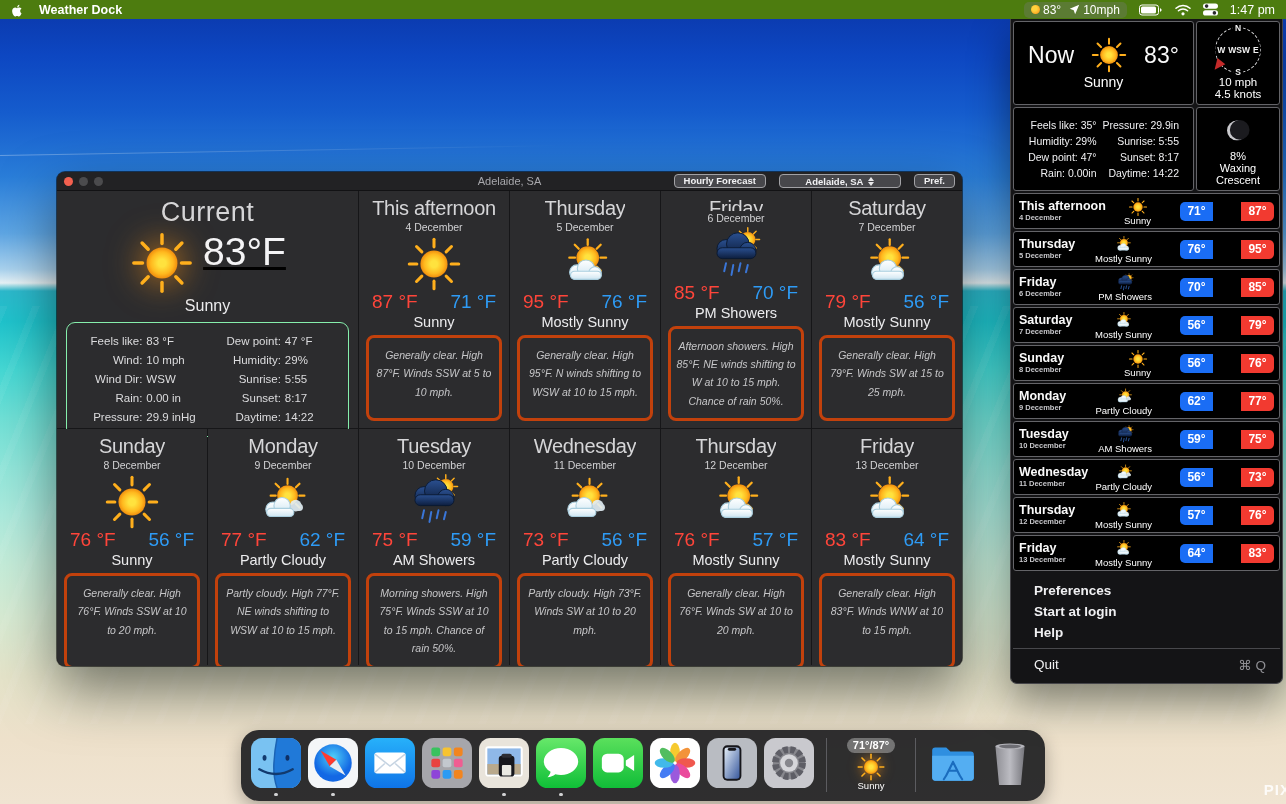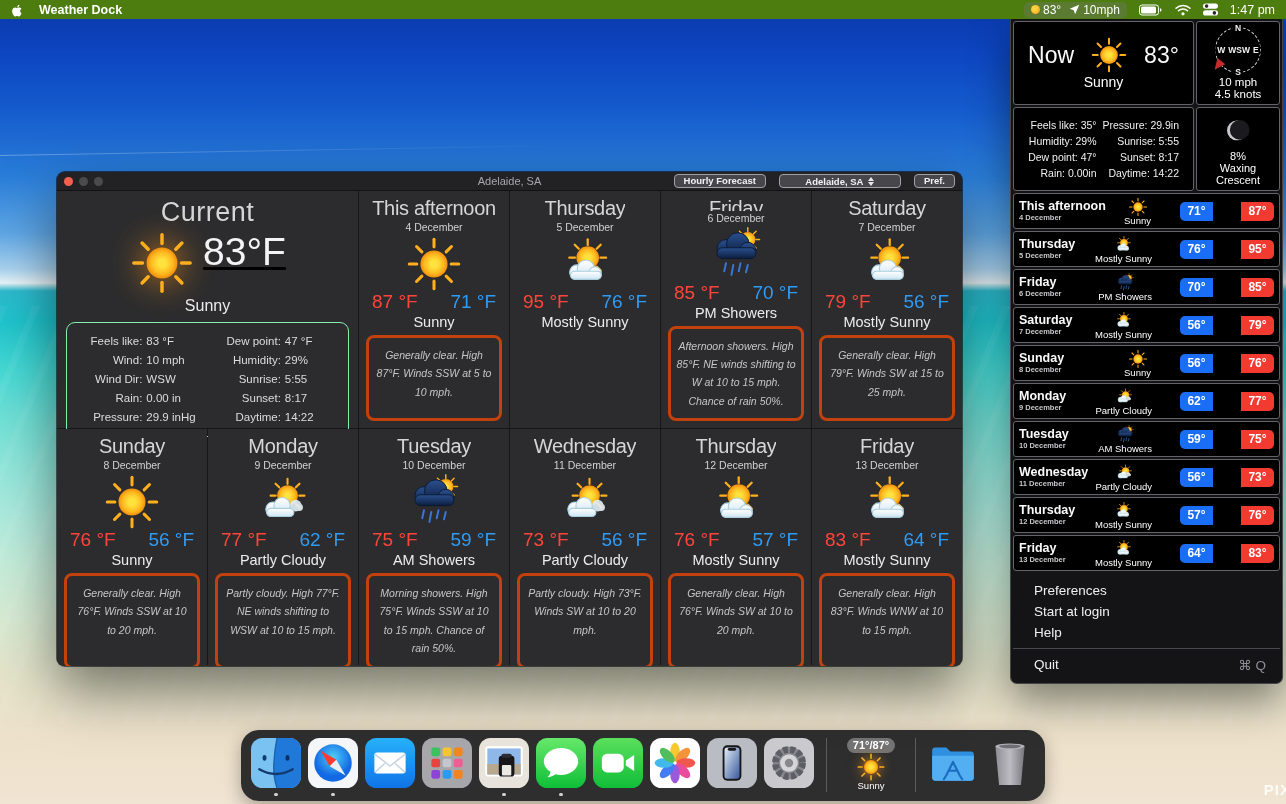--- a/index.html
+++ b/index.html
@@ -125,21 +125,21 @@
   .pr-date { font-size:7.5px; font-weight:bold; color:#c8c8cc; }
   .pr-mid { flex:1; display:flex; flex-direction:column; align-items:center; }
   .pr-icon svg { width:20px; height:20px; display:block; }
   .pr-cond { font-size:9.5px; margin-top:-2px; white-space:nowrap; }
   .pr-badge { display:flex; font-size:12px; font-weight:bold; }
   .pr-badge span { min-width:33px; text-align:center; padding:2.5px 3px;margin-left:28px; }
   .b-lo { background:#1a6df5; border-radius:5px 0 0 5px; }
   .b-hi { background:#f23a30; border-radius:0 5px 5px 0; }
 
   .pmenu { grid-column:1 / -1; padding:7px 0 5px; color:#f0f0f2; font-size:13.5px; }
-  .pmenu-item { padding:3px 21px; }
+  .pmenu-item { padding:3px 21px;font-weight:bold; }
   .pmenu-sep { height:1px; background:#48484c; margin:5px 0; }
   .pmenu-quit { padding:3px 14px 3px 21px; display:flex; }
   .quit-shortcut { margin-left:auto; color:#8e8e93; }
 
   
   .dock { position:absolute; left:50%; transform:translateX(-50%); bottom:3px; height:71px;
     background:rgba(34,34,36,.94); border-radius:18px; display:flex; align-items:flex-start;
     padding:8px 10px 0; gap:7px; z-index:30; box-shadow:0 6px 18px rgba(0,0,0,.3); }
   .dock-item { position:relative; width:50px; display:flex; flex-direction:column; align-items:center; }
   .app-icon svg { width:50px; height:50px; display:block; }
@@ -406,20 +406,21 @@
                 <circle cx="43" cy="42" r="7"></circle>
                 <rect x="16" y="40" width="34" height="9" rx="4.5"></rect>
               </g>
             </svg>
           </div>
           <div class="fc-temps">
             <span class="fc-hi">95 °F</span>
             <span class="fc-lo">76 °F</span>
           </div>
           <div class="fc-cond">Mostly Sunny</div>
+          <div class="fc-desc">Generally clear. High 95°F. N winds shifting to WSW at 10 to 15 mph.</div>
         </div>
       
         <div class="fcard">
           <div class="fc-day">Friday</div>
           <div class="fc-date">6 December</div>
           <div class="fc-icon">
             <svg viewBox="0 0 64 64">
               <defs>
                 <radialGradient id="sg">
                   <stop offset="0.25" stop-color="#ffe23e"></stop>

